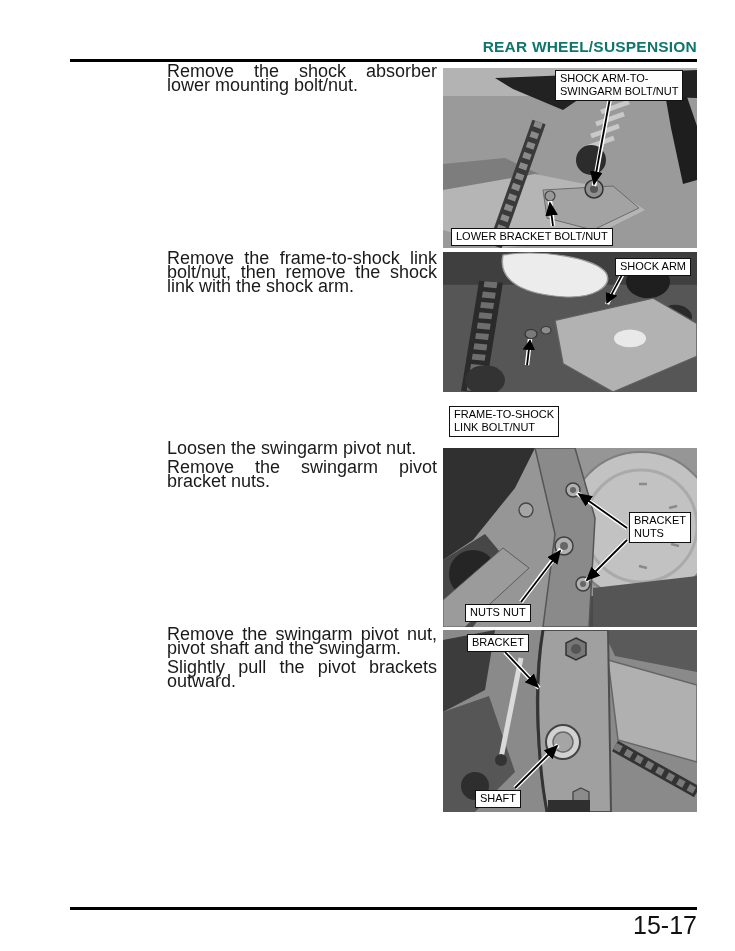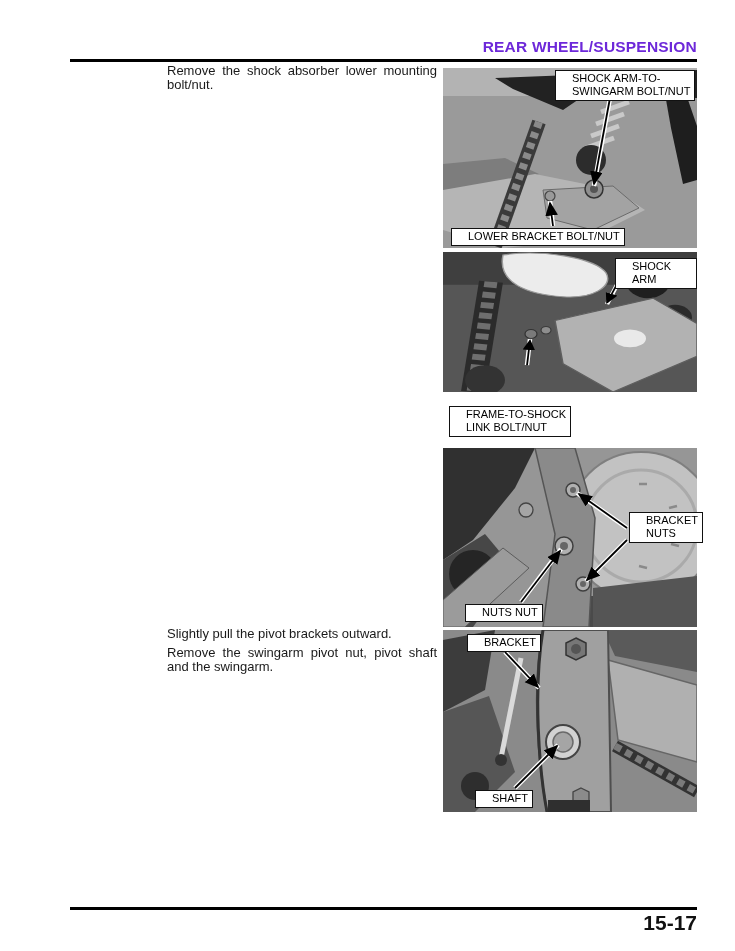--- a/index.html
+++ b/index.html
@@ -12,64 +12,64 @@
     background: #ffffff;
     overflow: hidden;
   }
   .header-title {
     position: absolute;
     top: 38px;
     right: 38px;
     font-size: 15.5px;
     font-weight: bold;
     letter-spacing: 0.2px;
-    color: #6d28d9;
+    color: #0f766e;
     white-space: nowrap;
   }
   .rule {
     position: absolute;
     left: 70px;
     right: 38px;
     height: 3px;
     background: #000;
   }
   .header-rule { top: 59px; }
   .footer-rule { top: 907px; }
   .page-number {
     position: absolute;
     top: 911px;
     right: 38px;
-    font-size: 21px;
-    font-weight: bold;
+    font-size: 25px;
+    font-weight: normal;
     color: #111;
   }
   .text-col {
     position: absolute;
     left: 167px;
     width: 270px;
     color: #1a1a1a;
   }
   .text-col p {
-    font-size: 13px;
+    font-size: 18px;
     line-height: 14px;
     text-align: justify;
     margin-bottom: 5px;
   }
   .photo {
     position: absolute;
     left: 443px;
     width: 254px;
     background: #8f8f8f;
   }
   .photo > svg { display: block; width: 100%; height: 100%; }
   .callout {
     position: absolute;
     background: #ffffff;
     border: 1px solid #111;
-    padding: 1px 4px 2px 16px;
+    padding: 1px 4px 2px 4px;
     font-size: 11px;
     line-height: 13px;
     color: #000;
     white-space: pre-line;
     z-index: 2;
   }
 </style>
 </head>
 <body>
 
@@ -112,20 +112,23 @@
         <line x1="167" y1="30" x2="151" y2="116" stroke="#000" stroke-width="1.8" marker-end="url(#ah1)"></line>
         <line x1="110" y1="158" x2="107" y2="133" stroke="#fff" stroke-width="4.5"></line>
         <line x1="110" y1="158" x2="107" y2="135" stroke="#000" stroke-width="1.8" marker-end="url(#ah1)"></line>
       </g>
     </svg>
     <div class="callout" style="left:112px;top:2px">SHOCK ARM-TO-
 SWINGARM BOLT/NUT</div>
     <div class="callout" style="left:8px;top:160px">LOWER BRACKET BOLT/NUT</div>
   </figure>
 
+  <div class="text-col" style="top:251px">
+    <p>Remove the frame-to-shock link bolt/nut, then remove the shock link with the shock arm.</p>
+  </div>
   <figure class="photo" style="top:252px;height:140px">
     <svg viewBox="0 0 254 188" preserveAspectRatio="none">
       <rect x="0" y="0" width="254" height="188" fill="#565656"></rect>
       <rect x="0" y="0" width="254" height="44" fill="#3f3f3f"></rect>
       <circle cx="205" cy="40" r="22" fill="#1f1f1f"></circle>
       <circle cx="232" cy="88" r="17" fill="#2a2a2a"></circle>
       <circle cx="228" cy="86" r="8" fill="#5a5a5a"></circle>
       <path d="M60,4 C100,-4 152,8 163,28 C171,46 150,63 120,60 C85,57 54,42 60,4 Z" fill="#ececec" stroke="#9a9a9a" stroke-width="1.5"></path>
       <line x1="48" y1="40" x2="30" y2="188" stroke="#2b2b2b" stroke-width="24"></line>
       <line x1="48" y1="40" x2="30" y2="188" stroke="#6e6e6e" stroke-width="13" stroke-dasharray="8 6"></line>
@@ -145,20 +148,24 @@
         <line x1="181" y1="26" x2="164" y2="68" stroke="#000" stroke-width="1.8" marker-end="url(#ah2)"></line>
         <line x1="84" y1="152" x2="87" y2="117" stroke="#fff" stroke-width="4.5"></line>
         <line x1="84" y1="152" x2="87" y2="119" stroke="#000" stroke-width="1.8" marker-end="url(#ah2)"></line>
       </g>
     </svg>
     <div class="callout" style="left:172px;top:6px">SHOCK ARM</div>
     <div class="callout" style="left:6px;top:154px">FRAME-TO-SHOCK
 LINK BOLT/NUT</div>
   </figure>
 
+  <div class="text-col" style="top:441px">
+    <p>Loosen the swingarm pivot nut.</p>
+    <p>Remove the swingarm pivot bracket nuts.</p>
+  </div>
   <figure class="photo" style="top:448px;height:179px">
     <svg viewBox="0 0 254 179" preserveAspectRatio="none">
       <rect x="0" y="0" width="254" height="179" fill="#969696"></rect>
       <circle cx="198" cy="78" r="74" fill="#c2c2c2" stroke="#7f7f7f" stroke-width="2"></circle>
       <circle cx="198" cy="78" r="56" fill="none" stroke="#aaaaaa" stroke-width="3"></circle>
       <g stroke="#8a8a8a" stroke-width="2.5">
         <line x1="196" y1="36" x2="204" y2="36"></line>
         <line x1="226" y1="60" x2="234" y2="58"></line>
         <line x1="228" y1="96" x2="236" y2="98"></line>
         <line x1="196" y1="118" x2="204" y2="120"></line>
@@ -192,22 +199,22 @@
         <line x1="78" y1="154" x2="118" y2="101" stroke="#fff" stroke-width="4.5"></line>
         <line x1="78" y1="154" x2="117" y2="103" stroke="#000" stroke-width="1.8" marker-end="url(#ah3)"></line>
       </g>
     </svg>
     <div class="callout" style="left:186px;top:64px">BRACKET
 NUTS</div>
     <div class="callout" style="left:22px;top:156px">NUTS NUT</div>
   </figure>
 
   <div class="text-col" style="top:627px">
+    <p>Remove the swingarm pivot nut, pivot shaft and the swingarm.</p>
     <p>Slightly pull the pivot brackets outward.</p>
-    <p>Remove the swingarm pivot nut, pivot shaft and the swingarm.</p>
   </div>
   <figure class="photo" style="top:630px;height:182px">
     <svg viewBox="0 0 254 182" preserveAspectRatio="none">
       <rect x="0" y="0" width="254" height="182" fill="#8a8a8a"></rect>
       <polygon points="160,0 254,0 254,42 172,26" fill="#5a5a5a"></polygon>
       <polygon points="165,30 254,55 254,132 175,110" fill="#b0b0b0" stroke="#666" stroke-width="1.5"></polygon>
       <line x1="172" y1="116" x2="254" y2="162" stroke="#333" stroke-width="12"></line>
       <line x1="172" y1="116" x2="254" y2="162" stroke="#7a7a7a" stroke-width="7" stroke-dasharray="7 5"></line>
       <polygon points="0,10 52,0 42,60 0,82" fill="#3c3c3c"></polygon>
       <polygon points="0,82 46,66 72,142 32,182 0,182" fill="#565656"></polygon>

